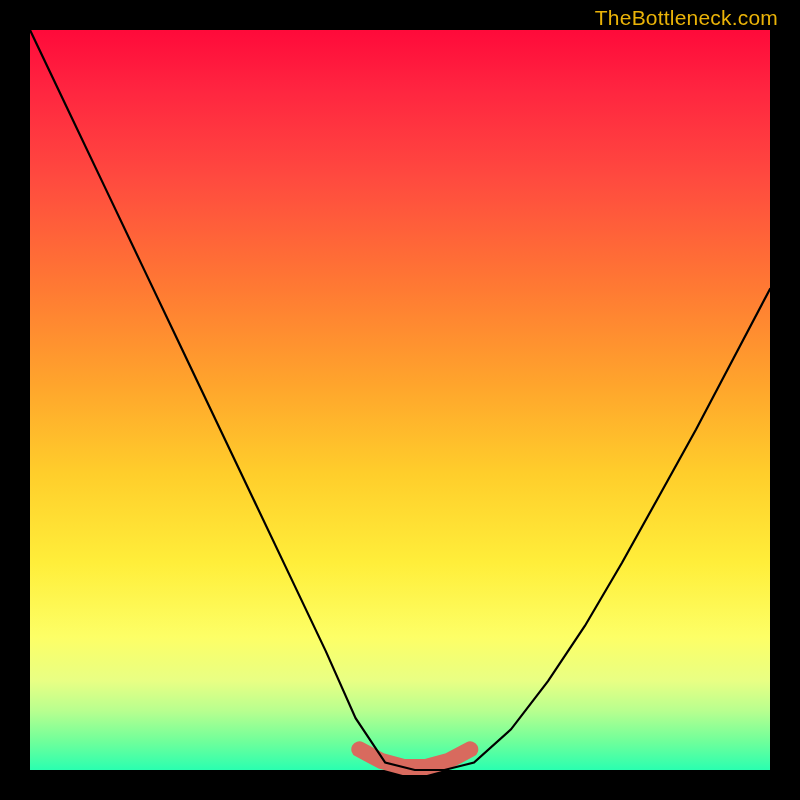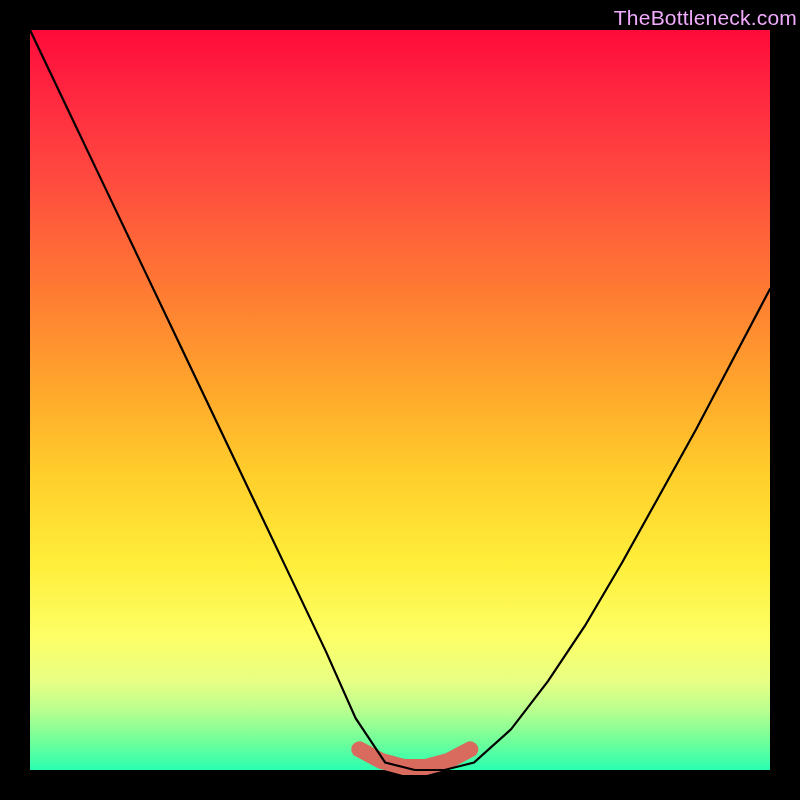--- a/index.html
+++ b/index.html
@@ -44,22 +44,22 @@
     position: absolute;
     left: 0;
     top: 0;
     width: 740px;
     height: 740px;
     overflow: visible;
   }
   .watermark {
     position: absolute;
     top: 6px;
-    right: 3px;
-    color: #f0abfc;
+    right: 22px;
+    color: #eab308;
     font-size: 21px;
     font-weight: 500;
     letter-spacing: 0.2px;
   }
   .curve {
     fill: none;
     stroke: #000;
     stroke-width: 2.2;
     stroke-linecap: round;
   }

